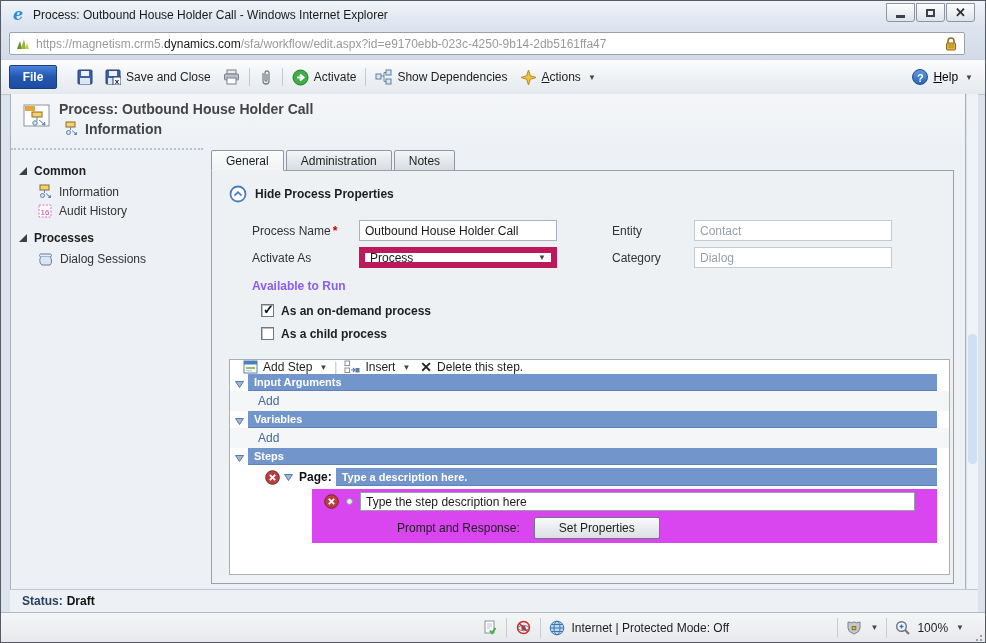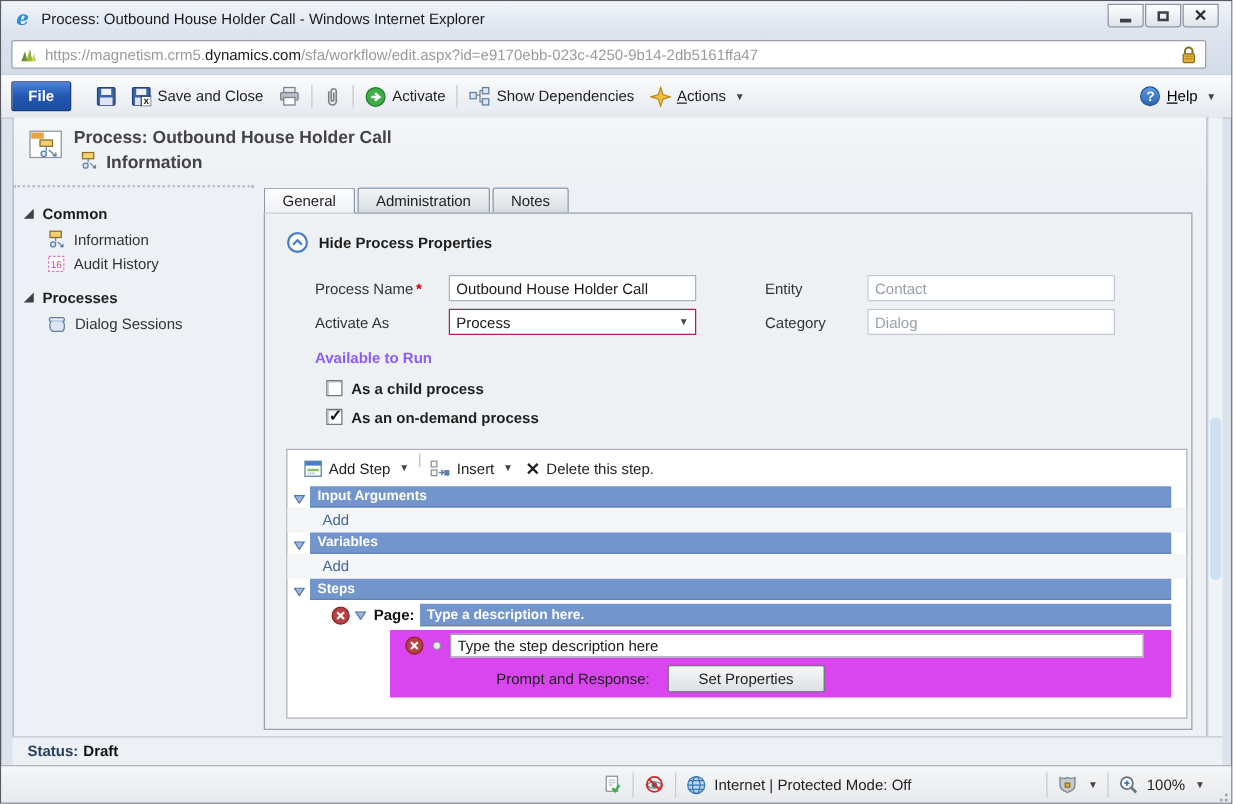--- a/index.html
+++ b/index.html
@@ -83,33 +83,33 @@
                font-size:12px; font-weight:bold; color:#1e1e1e; }
 
   .form-area { margin-top:14px; }
   .form-row { display:flex; align-items:center; padding-left:40px; height:27px; }
   .f-label { width:107px; font-size:12px; color:#333; }
   .req { color:#c00; font-weight:bold; margin-left:2px; }
   .f-input { width:198px; height:21px; border:1px solid #a9b1ba; font-size:12px; padding:0 5px;
              font-family:"Liberation Sans",sans-serif; color:#1a1a1a; background:#fff; }
   .f-input.disabled { color:#9aa0a8; border-color:#c3cad2; }
   .f-label2 { width:82px; padding-left:0; margin-left:55px; font-size:12px; color:#333; }
-  .f-select { width:198px; height:21px; border:1px solid #be185d; background:#fff; font-size:12px; color:#1a1a1a;
+  .f-select { width:198px; height:21px; border:6px solid #be185d; background:#fff; font-size:12px; color:#1a1a1a;
               display:flex; align-items:center; padding:0 5px; position:relative; }
   .f-select .caret { position:absolute; right:5px; }
   .avail { padding-left:40px; margin-top:8px; font-size:12px; font-weight:bold; color:#8b5cf6; height:20px; }
   .chk-row { display:flex; align-items:center; gap:7px; padding-left:49px; height:23px;
              font-size:12px; font-weight:bold; color:#1e1e1e; }
   .chk { width:13px; height:13px; background:#fff; border:1px solid #6f7781;
          box-shadow:inset 1px 1px 0 #b9bfc6; position:relative; }
   .chk.checked::after { content:"✓"; position:absolute; left:1px; top:-3px; font-size:13px; font-weight:bold; color:#111; }
 
   
   .step-panel { margin:14px 3px 0 17px; background:#fff; border:1px solid #aab0b8; height:216px; position:relative; }
-  .step-toolbar { height:29px; display:flex; padding-left:8px; font-size:12px; color:#1e1e1e; }
+  .step-toolbar { height:14px; display:flex; padding-left:8px; font-size:12px; color:#1e1e1e; }
   .step-tb-item { display:flex; align-items:center; gap:5px; padding:0 5px; }
   .pipe { color:#b9bec5; margin:0 2px; }
   .xglyph { font-size:14px; font-weight:bold; color:#222; }
   .gutter-row { display:flex; align-items:center; }
   .gutter { width:18px; display:flex; justify-content:center; padding-top:4px; }
   .secbar { flex:1; height:17px; background:#7295cb; border-bottom:1px solid #5f82b5; color:#fff;
             font-size:11px; font-weight:bold; padding-left:6px; display:flex; align-items:center; margin-right:12px; }
   .add-row { height:20px; display:flex; align-items:center; padding-left:28px; font-size:12px; }
   .add-row:nth-of-type(odd) { background:#f4f6f8; }
   .add-link { color:#44679b; }
@@ -339,26 +339,26 @@
             <div class="f-label">Activate As</div>
             <div class="f-select">
               <span>Process</span>
               <span class="caret">▼</span>
             </div>
             <div class="f-label2">Category</div>
             <input class="f-input disabled" value="Dialog" style="">
           </div>
           <div class="avail">Available to Run</div>
           <div class="chk-row">
+            <span class="chk checked"></span>
+            <span>As an on-demand process</span>
+          </div>
+          <div class="chk-row">
             <span class="chk"></span>
             <span>As a child process</span>
-          </div>
-          <div class="chk-row">
-            <span class="chk checked"></span>
-            <span>As an on-demand process</span>
           </div>
         </div>
 
         <div class="step-panel">
           <div class="step-toolbar">
             <div class="step-tb-item">
               <svg width="15" height="14" viewBox="0 0 15 14">
                 <rect x="1" y="1" width="13" height="12" fill="#fff" stroke="#5b7fa6"></rect>
                 <rect x="1" y="1" width="13" height="3.5" fill="#4a7ec2"></rect>
                 <rect x="3" y="7" width="9" height="2" fill="#8fbf6a"></rect>

